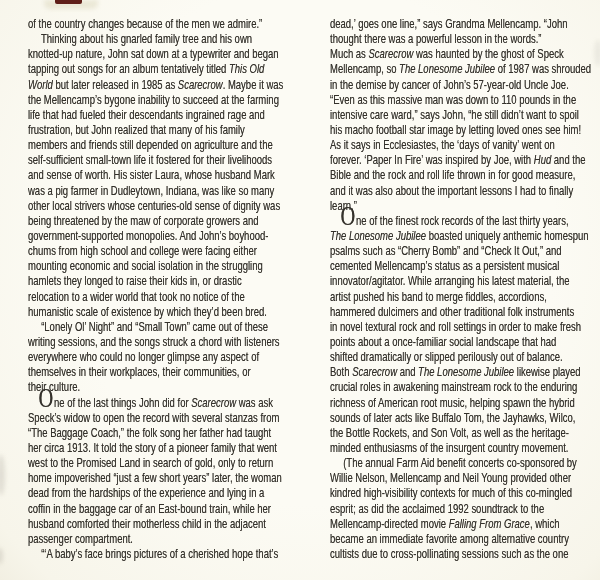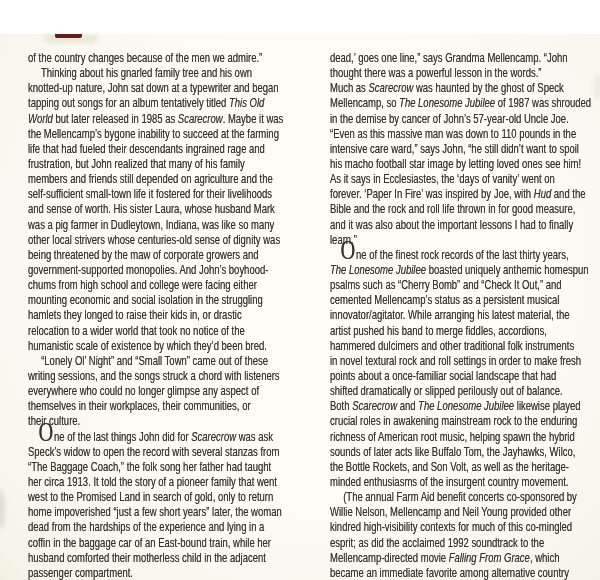--- a/index.html
+++ b/index.html
@@ -38,21 +38,21 @@
   .line i{font-style:italic;}
   .dropcap{
     font-family:"Liberation Serif", serif;
     font-size:28px;line-height:0;font-weight:400;
     padding-right:1px;
   }
 </style>
 </head>
 <body>
 
-<div class="page" style="background-color: rgb(251, 250, 242); margin-top: 34px;">
+<div class="page" style="background-color: rgb(251, 250, 242);">
   <div class="top-artifact-shadow"></div>
   <div class="top-artifact" style="background: rgb(95, 30, 24);"></div>
   <div class="smudge s1"></div>
   <div class="smudge s2"></div>
   <div class="smudge s3"></div>
   <div class="col col-left" style="color: rgb(52, 49, 43);">
       <div class="line">of the country changes because of the men we admire.”</div>
       <div class="line">     Thinking about his gnarled family tree and his own</div>
       <div class="line">knotted-up nature, John sat down at a typewriter and began</div>
       <div class="line">tapping out songs for an album tentatively titled <i>This Old</i></div>

